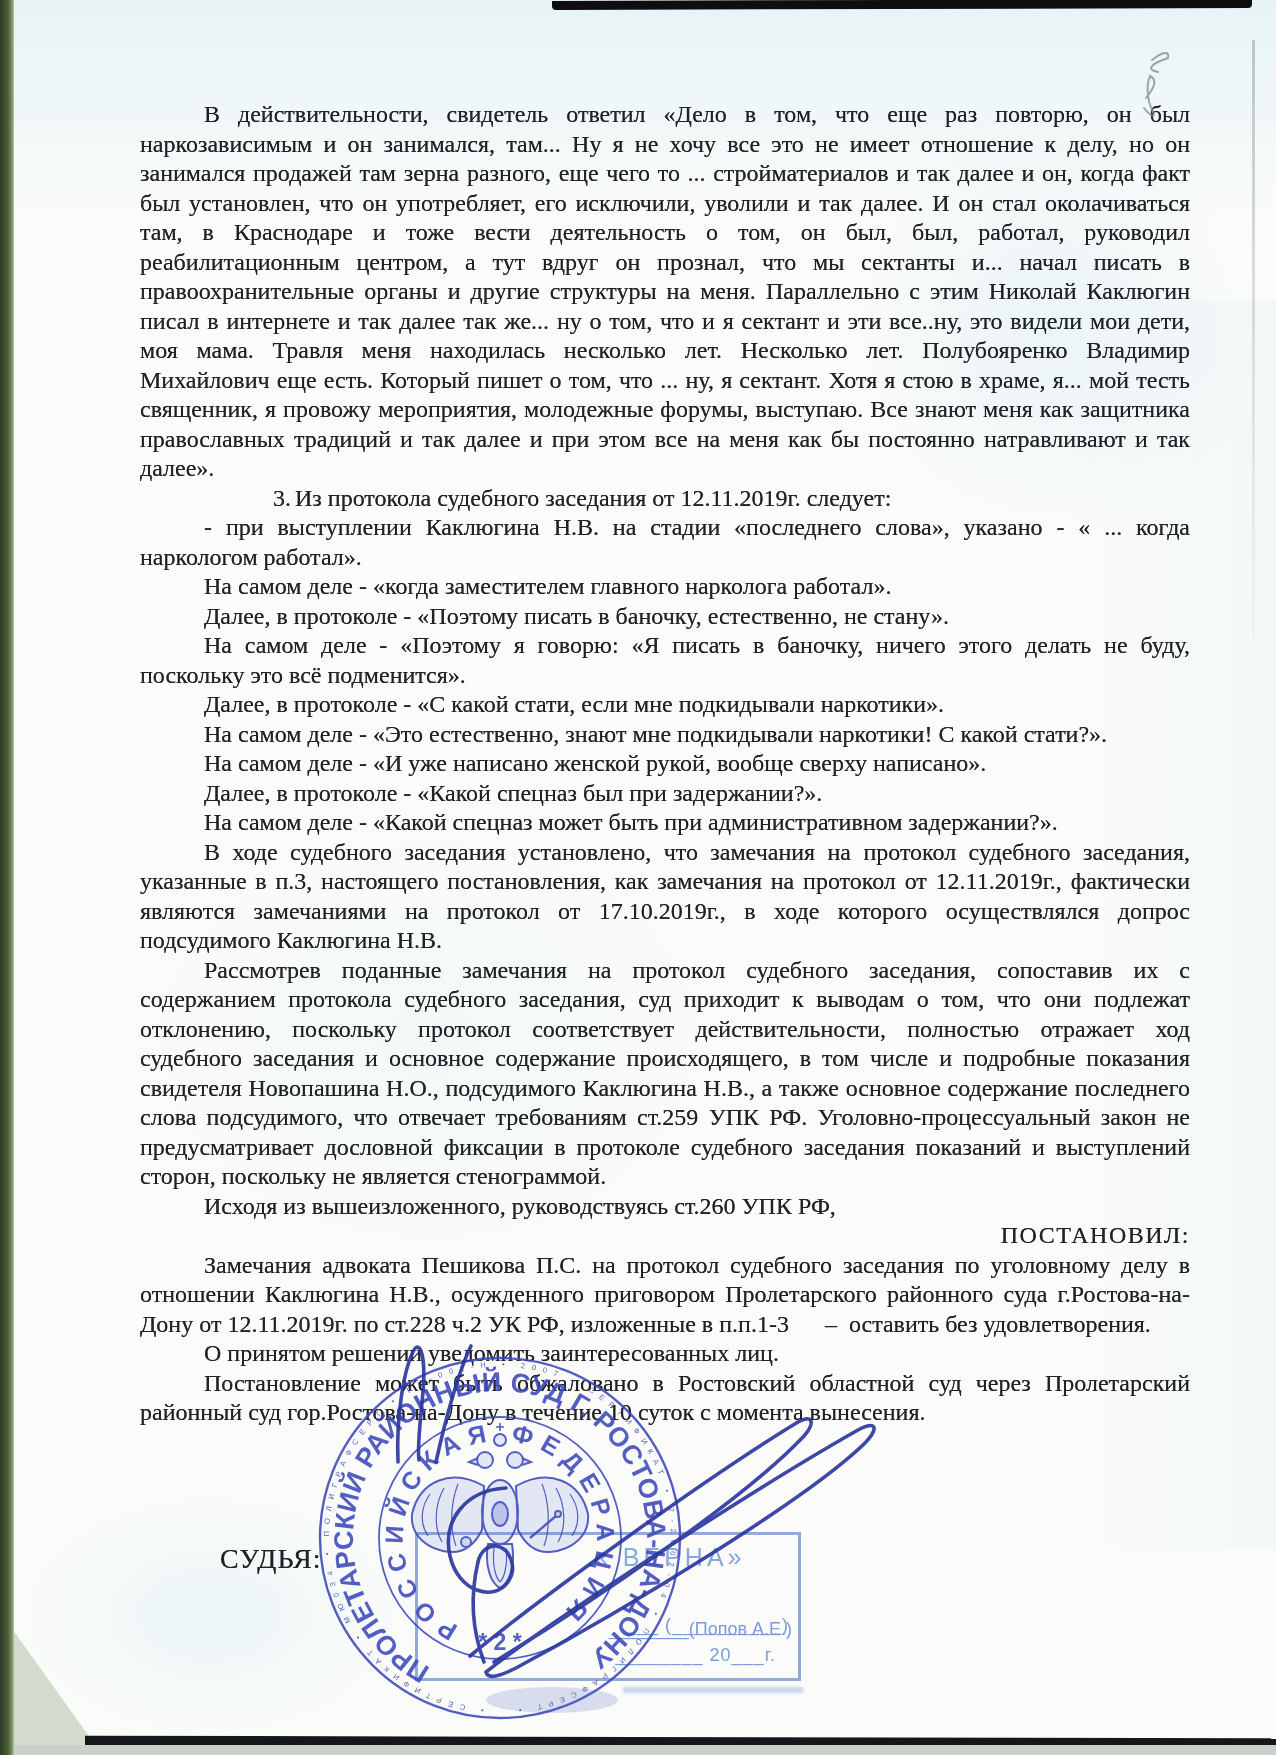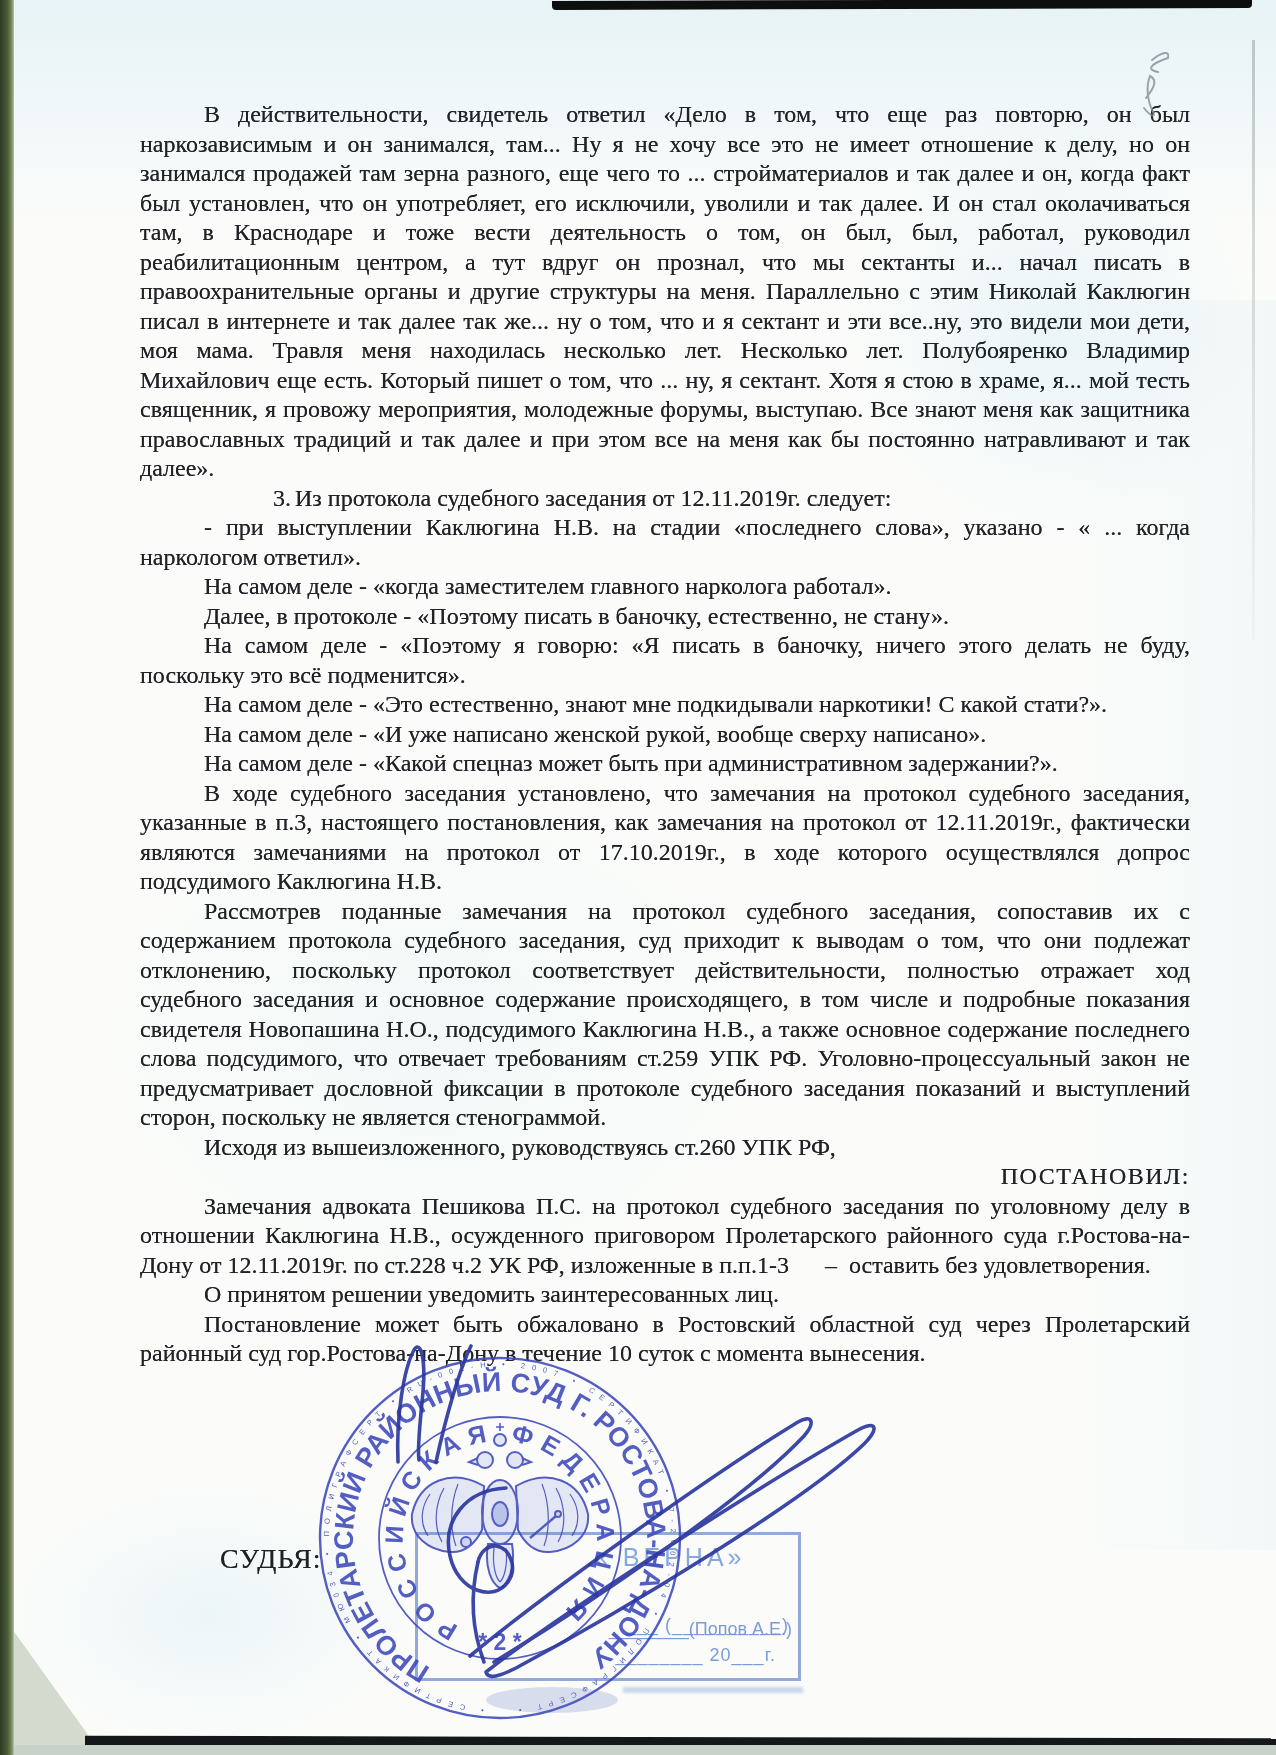--- a/index.html
+++ b/index.html
@@ -61,26 +61,28 @@
   <div class="edge-bottombar"></div>
   <div class="edge-below"></div>
   <div class="edge-rseam"></div>
   <div class="edge-left"></div>
 
   <div class="text-block">
     <p>В действительности, свидетель ответил «Дело в том, что еще раз повторю, он был наркозависимым и он занимался, там... Ну я не хочу все это не имеет отношение к делу, но он занимался продажей там зерна разного, еще чего то ... стройматериалов и так далее и он, когда факт был установлен, что он употребляет, его исключили, уволили и так далее. И он стал околачиваться там, в Краснодаре и тоже вести деятельность о том, он был, был, работал, руководил реабилитационным центром, а тут вдруг он прознал, что мы сектанты и... начал писать в правоохранительные органы и другие структуры на меня. Параллельно с этим Николай Каклюгин писал в интернете и так далее так же... ну о том, что и я сектант и эти все..ну, это видели мои дети, моя мама. Травля меня находилась несколько лет. Несколько лет. Полубояренко Владимир Михайлович еще есть. Который пишет о том, что ... ну, я сектант. Хотя я стою в храме, я... мой тесть священник, я провожу мероприятия, молодежные форумы, выступаю. Все знают меня как защитника православных традиций и так далее и при этом все на меня как бы постоянно натравливают и так далее».</p>
     <p class="item3">
       <span class="item-num">3.</span><span>Из протокола судебного заседания от 12.11.2019г. следует:</span>
     </p>
-    <p>- при выступлении Каклюгина Н.В. на стадии «последнего слова»,  указано - « ... когда наркологом ответил».</p>
+    <p>- при выступлении Каклюгина Н.В. на стадии «последнего слова»,  указано - « ... когда наркологом работал».</p>
     <p>На самом деле - «когда заместителем главного нарколога работал».</p>
     <p>Далее, в протоколе - «Поэтому писать в баночку, естественно, не стану».</p>
     <p>На самом деле - «Поэтому я говорю: «Я писать в баночку, ничего этого делать не буду, поскольку это всё подменится».</p>
+    <p>Далее, в протоколе - «С какой стати, если мне подкидывали наркотики».</p>
     <p>На самом деле - «Это естественно, знают мне подкидывали наркотики! С какой стати?».</p>
     <p>На самом деле - «И уже написано женской рукой, вообще сверху написано».</p>
+    <p>Далее, в протоколе - «Какой спецназ был при задержании?».</p>
     <p>На самом деле - «Какой спецназ может быть при административном задержании?».</p>
     <p>В ходе судебного заседания установлено, что замечания на протокол судебного заседания, указанные в п.3, настоящего постановления, как замечания на протокол  от 12.11.2019г., фактически являются замечаниями на протокол от 17.10.2019г., в ходе которого осуществлялся допрос подсудимого Каклюгина Н.В.</p>
     <p>Рассмотрев поданные замечания на протокол судебного заседания, сопоставив их с содержанием протокола судебного заседания, суд приходит к выводам о том, что они подлежат отклонению, поскольку протокол соответствует действительности, полностью отражает ход судебного заседания и основное содержание происходящего, в том числе и подробные показания свидетеля Новопашина Н.О., подсудимого Каклюгина Н.В., а также основное содержание последнего слова подсудимого, что отвечает требованиям ст.259 УПК РФ. Уголовно-процессуальный закон не предусматривает дословной фиксации в протоколе судебного заседания показаний и выступлений сторон, поскольку не является стенограммой.</p>
     <p>Исходя из вышеизложенного, руководствуясь ст.260 УПК РФ,</p>
     <p class="center">ПОСТАНОВИЛ:</p>
     <p>Замечания адвоката Пешикова П.С.  на протокол судебного заседания по уголовному делу в отношении Каклюгина Н.В.,  осужденного приговором Пролетарского районного суда г.Ростова-на-Дону от 12.11.2019г. по ст.228 ч.2 УК РФ, изложенные в  п.п.1-3&nbsp;&nbsp;&nbsp;&nbsp;&nbsp;&nbsp;–&nbsp; оставить без удовлетворения.</p>
     <p>О принятом решении уведомить заинтересованных лиц.</p>
     <p>Постановление может быть обжаловано в Ростовский областной суд через Пролетарский районный суд гор.Ростова-на-Дону  в течение 10 суток с момента вынесения.</p>
   </div>
 

